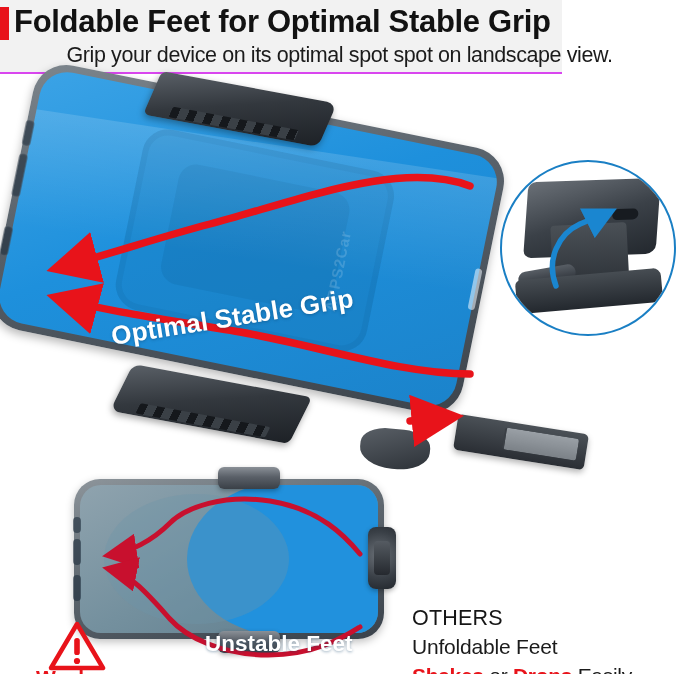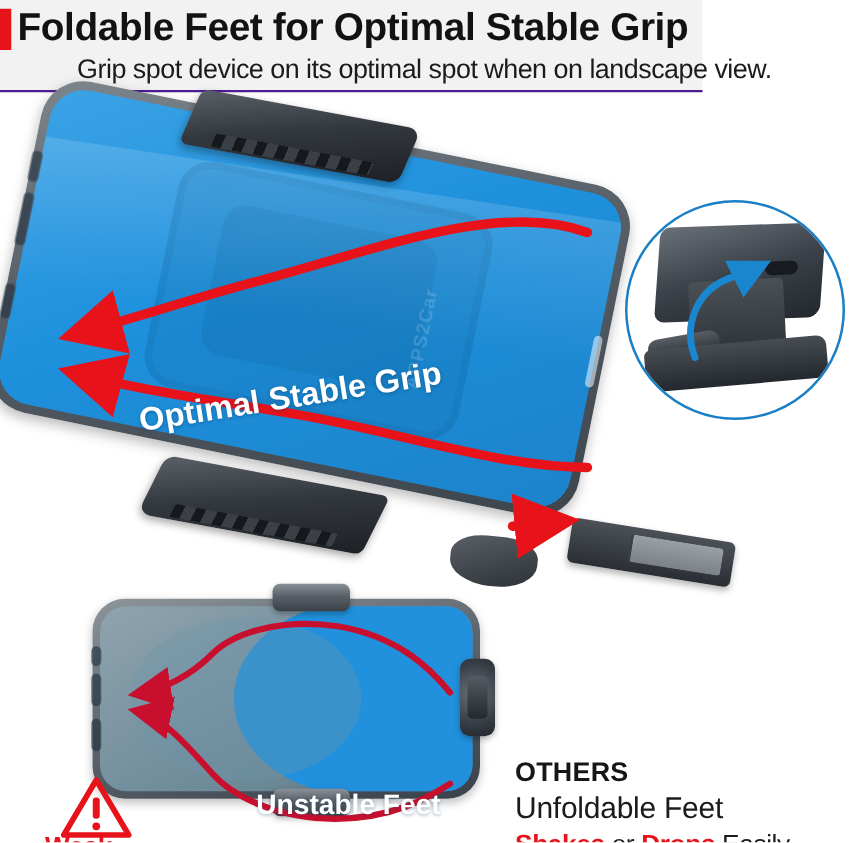--- a/index.html
+++ b/index.html
@@ -19,21 +19,21 @@
     background: #ffffff;
   }
 
   
   #header-band {
     position: absolute;
     left: 0; top: 0;
     width: 562px;
     height: 74px;
     background: #f2f2f2;
-    border-bottom: 2px solid #4c1d95;
+    border-bottom: 2px solid #d946ef;
     box-sizing: border-box;
   }
   #title-accent-bar {
     position: absolute;
     left: 0px; top: 7px;
     width: 9px; height: 33px;
     background: #e8131a;
   }
   #headline {
     position: absolute;
@@ -361,28 +361,28 @@
   }
 
   
   #others-text {
     position: absolute;
     left: 412px; top: 530px;
     width: 262px;
   }
   #others-title {
     font-size: 21.5px;
-    font-weight: bold;
+    font-weight: normal;
     color: #161616;
     letter-spacing: 0.2px;
     line-height: 28px;
     white-space: nowrap;
   }
   #others-line2 {
-    font-size: 24px;
+    font-size: 21px;
     font-weight: normal;
     color: #1b1b1b;
     letter-spacing: -0.2px;
     line-height: 29px;
     white-space: nowrap;
   }
   #others-line3 {
     font-size: 21px;
     font-weight: normal;
     color: #1b1b1b;
@@ -396,21 +396,21 @@
   }
 </style>
 </head>
 <body>
 
 <div id="page">
 
   <div id="header-band">
     <div id="title-accent-bar"></div>
     <div id="headline">Foldable Feet for Optimal Stable Grip</div>
-    <div id="subheadline">Grip spot device on its optimal spot when on landscape view.</div>
+    <div id="subheadline">Grip your device on its optimal spot spot on landscape view.</div>
   </div>
 
   <div id="stage">
 
     <div id="main-scene">
 
       <div id="mount-knuckle"></div>
 
       <div class="phone-main">
         <div class="shell"></div>

